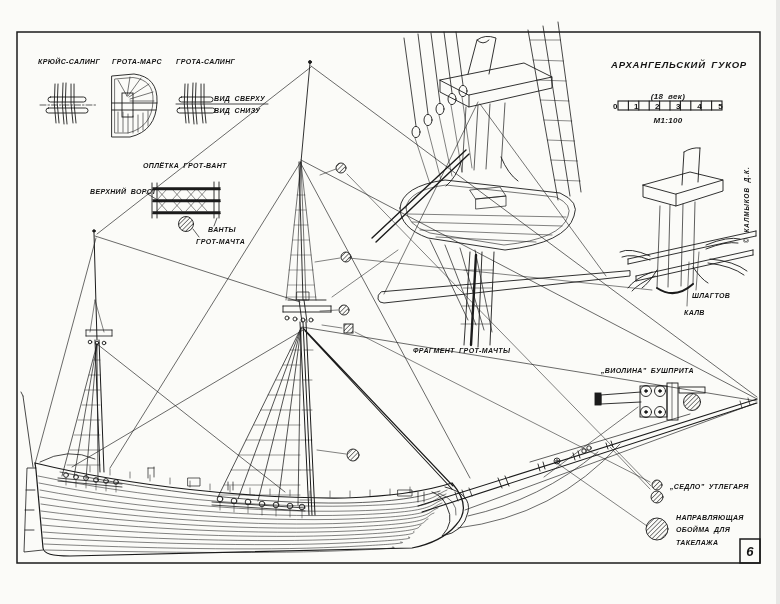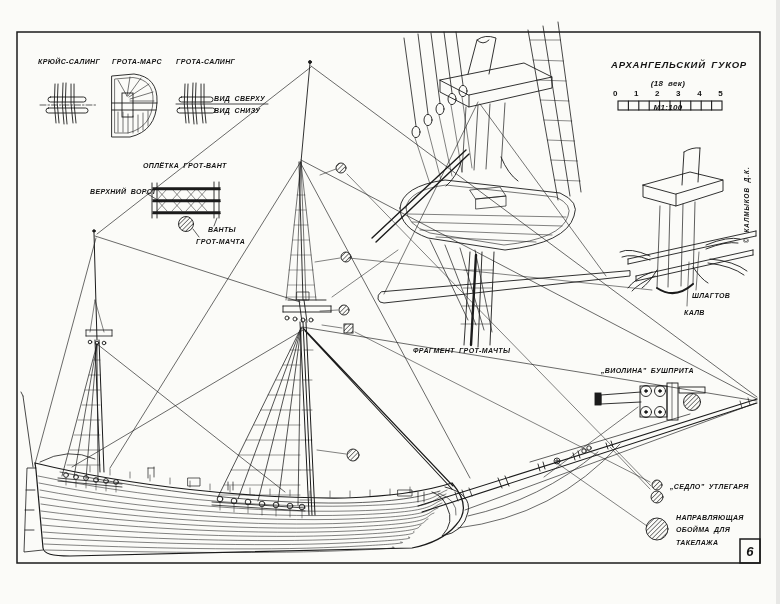--- a/index.html
+++ b/index.html
@@ -2,21 +2,21 @@
 <html><head>
 <meta charset="utf-8">
 <style>
   html,body{margin:0;padding:0;background:#e8e8e6;}
   #stage{position:relative;width:776px;height:604px;background:#fbfbf8;overflow:hidden;
          font-family:Liberation Sans, sans-serif;}
   #art{position:absolute;left:0;top:0;}
   .lbl{position:absolute;color:#141414;font-weight:bold;font-style:italic;
        font-size:7px;letter-spacing:0.35px;word-spacing:2px;white-space:nowrap;line-height:1;}
   .lbl.big{font-size:9.5px;letter-spacing:0.8px;}
-  .lbl.med{font-size:8px;}
+  .lbl.med{font-size:8px;margin-top:13px;}
   .center{text-align:center;}
   #scale-ticks{display:flex;justify-content:space-between;width:110px;font-style:normal;}
   #credit{transform:rotate(-90deg);transform-origin:0 0;font-size:6.3px;letter-spacing:1px;}
   #page-num{font-size:13px;text-align:center;font-style:italic;}
 </style>
 </head>
 <body>
 
 <div id="stage">
 

